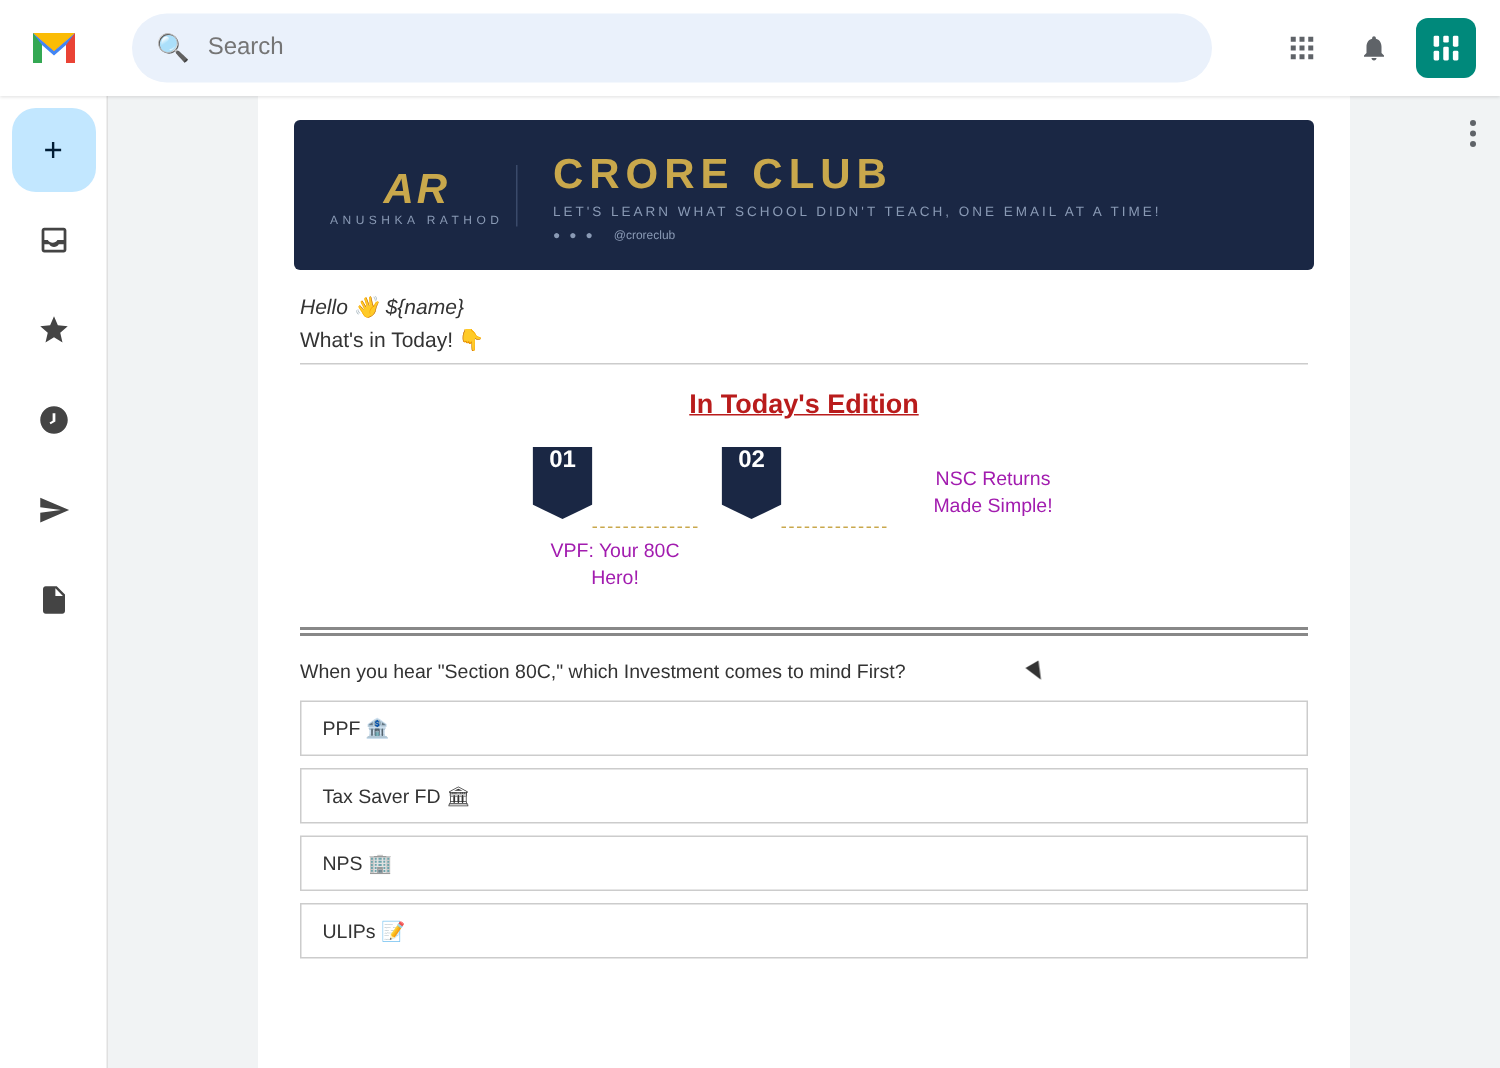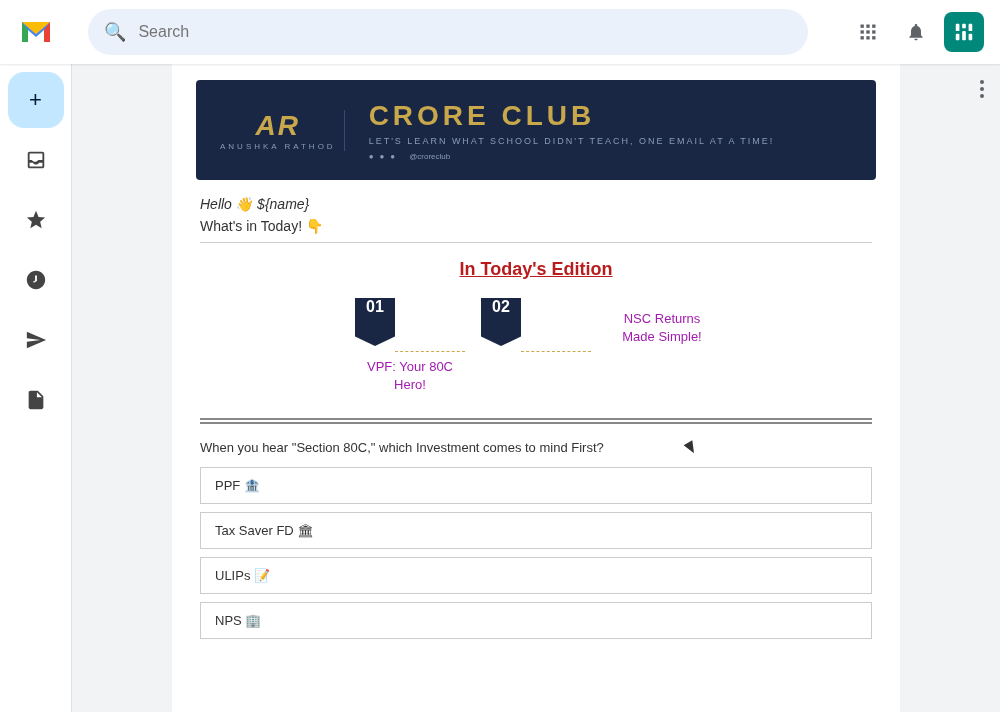--- a/index.html
+++ b/index.html
@@ -474,22 +474,22 @@
             <div class="edition-text">NSC Returns Made Simple!</div>
           </div>
         </div>
 
         <div style="border-top: 2px solid #888; border-bottom: 2px solid #888; height: 6px; margin: 0 0 16px 0;"></div>
 
         <div class="poll-question">When you hear "Section 80C," which Investment comes to mind First?</div>
 
         <button class="poll-option">PPF 🏦</button>
         <button class="poll-option">Tax Saver FD 🏛</button>
+        <button class="poll-option">NPS 🏢</button>
         <button class="poll-option">ULIPs 📝</button>
-        <button class="poll-option">NPS 🏢</button>
 
       </div>
     </div>
 
     <div class="right-panel">
       <div class="dots-menu">
         <div class="dot"></div>
         <div class="dot"></div>
         <div class="dot"></div>
       </div>

